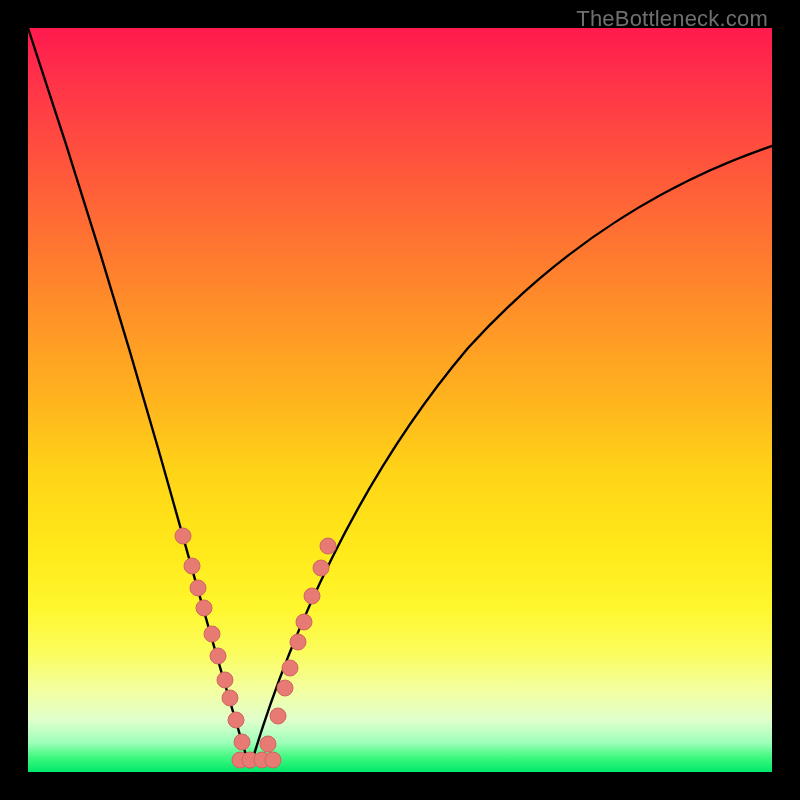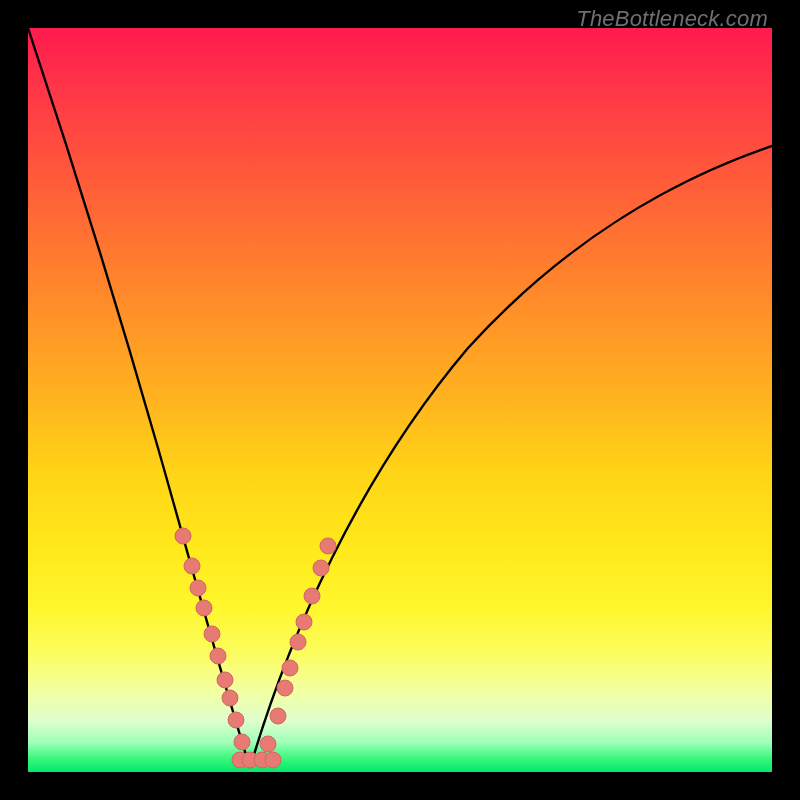--- a/index.html
+++ b/index.html
@@ -11,21 +11,20 @@
     background: #000;
     font-family: Arial, Helvetica, sans-serif;
   }
   .frame {
     position: absolute;
     top: 0;
     left: 0;
     width: 780px;
     height: 800px;
     background: #000;
-    font-style: italic;
   }
   .plot-area {
     position: absolute;
     top: 28px;
     left: 28px;
     width: 744px;
     height: 744px;
     overflow: hidden;
   }
   .gradient {

